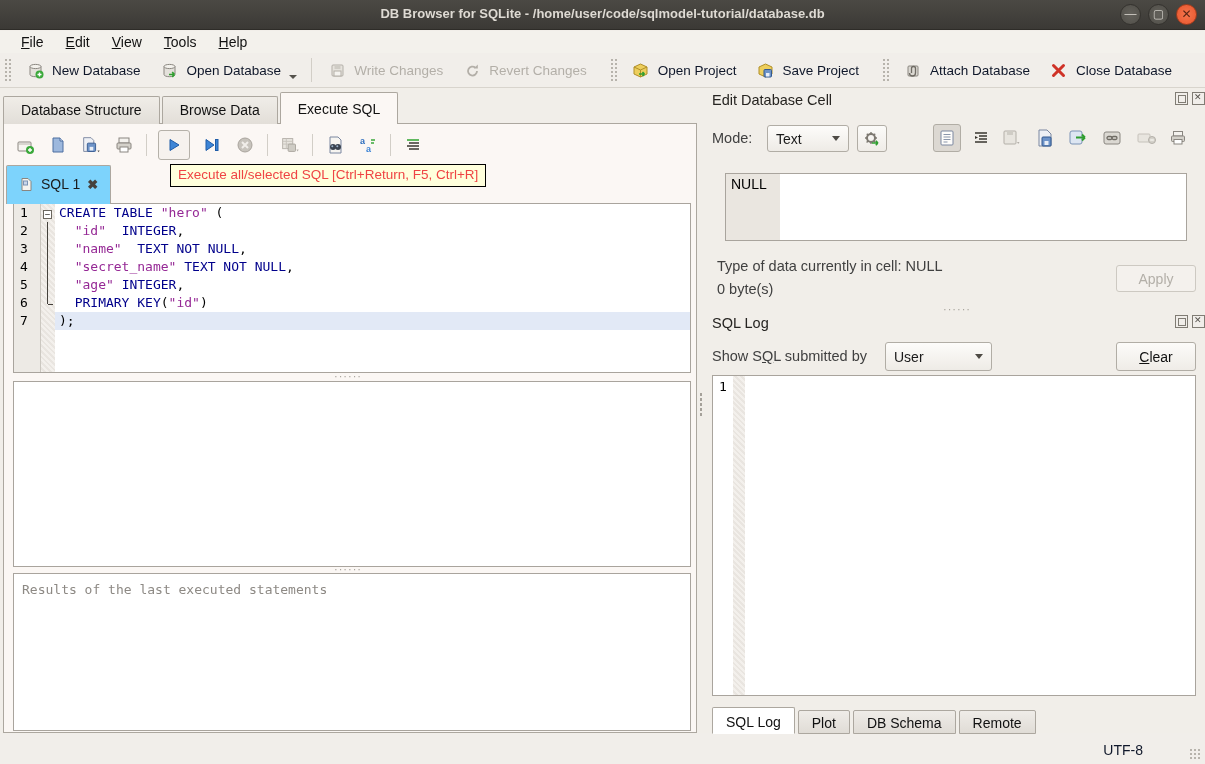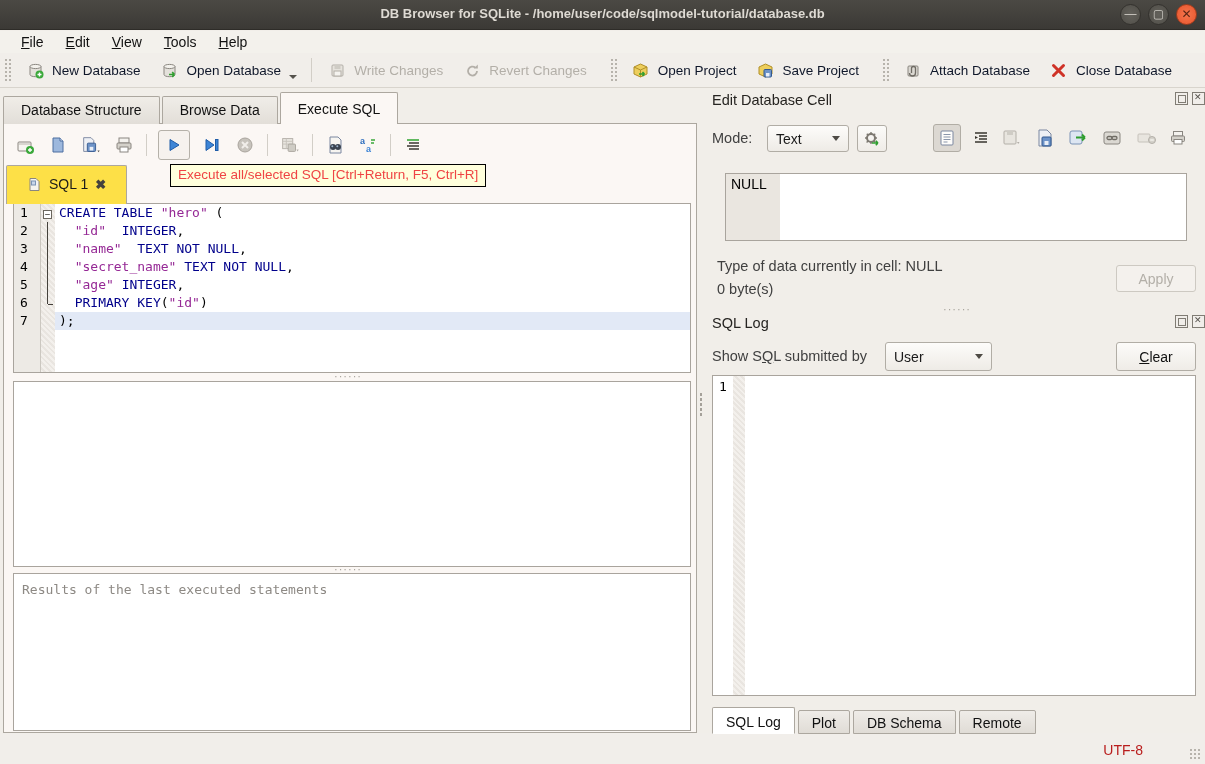--- a/index.html
+++ b/index.html
@@ -42,22 +42,22 @@
     background:#fbf7f4; border:1px solid #aca79f; z-index:2; }
   .sql-toolbar { position:absolute; left:10px; top:6px; height:30px; display:flex; align-items:center; gap:11px; }
   .sicon { width:22px; height:22px; display:flex; align-items:center; justify-content:center; }
   .s-sep { width:1px; height:22px; background:#d2cec7; }
   .exec-box { border:1px solid #b5b1a9; border-radius:3px; background:#f6f2ee; width:32px; height:30px;
     display:flex; align-items:center; justify-content:center; }
   .tooltip { position:absolute; left:166px; top:40px; height:23px; background:#ffffdc; border:1px solid #000;
     font-size:13.5px; padding:2px 7px; white-space:nowrap; color:#ef4444; z-index:9; }
 
   .sql-tabbar { position:absolute; left:2px; top:41px; height:39px; display:flex; align-items:flex-end; z-index:2; }
-  .sqltab { display:flex; align-items:center; gap:7px; padding:6px 20px 8px; border:1px solid #aca79f; border-bottom:none;
-    background:#fde047; height:39px; border-radius:2px 2px 0 0; font-size:14px; }
+  .sqltab { display:flex; align-items:center; gap:7px; padding:6px 12px 8px; border:1px solid #aca79f; border-bottom:none;
+    background:#7dd3fc; height:39px; border-radius:2px 2px 0 0; font-size:14px; }
   .sqltab .x { color:#45423d; font-weight:bold; font-size:13px; }
 
   
   .editor { position:absolute; left:9px; top:79px; width:678px; height:170px; background:#fff;
     border:1px solid #a9a49d; display:flex; font-family:"DejaVu Sans Mono", monospace; font-size:13px; z-index:1; }
   .ed-gutter { width:27px; background:#edeae5; border-right:1px solid #cbc7c0; color:#000; text-align:left; padding-left:6px; }
   .ed-fold { width:14px; background:repeating-linear-gradient(45deg,#f3f0ec 0 2px,#e9e5e0 2px 4px); }
   .ed-code { flex:1; }
   .ln { height:18px; line-height:18px; white-space:pre; }
   .code-line { padding-left:4px; }
@@ -108,21 +108,21 @@
   .logbox .lg-gut { width:20px; padding:3px 0 0 6px; color:#000; }
   .logbox .lg-fold { width:12px; background:repeating-linear-gradient(45deg,#f3f0ec 0 2px,#e9e5e0 2px 4px); }
 
   .btabbar { position:absolute; left:7px; top:619px; height:27px; display:flex; align-items:flex-end; z-index:2; }
   .btab { padding:4px 13px 5px; font-size:14px; border:1px solid #aca79f; background:linear-gradient(#efece8,#e0dcd6);
     margin-right:3px; border-radius:2px 2px 0 0; height:24px; color:#111; }
   .btab.active { background:#fff; height:27px; padding-top:6px; border-bottom-color:#fff; }
 
   
   .statusbar { position:absolute; left:0; top:733px; width:1205px; height:31px; background:#f1eeea; }
-  .statusbar .enc { position:absolute; right:62px; top:9px; color:#b91c1c; font-size:14px; }
+  .statusbar .enc { position:absolute; right:62px; top:9px; color:#0f172a; font-size:14px; }
   .sgrip { position:absolute; right:4px; bottom:4px; width:12px; height:12px;
     background-image:radial-gradient(#b7b3ac 1px, transparent 1.2px); background-size:4px 4px; }
 
   svg { display:block; }
 </style>
 </head>
 <body>
 
 <div class="titlebar">
   <div class="title">DB Browser for SQLite - /home/user/code/sqlmodel-tutorial/database.db</div>

